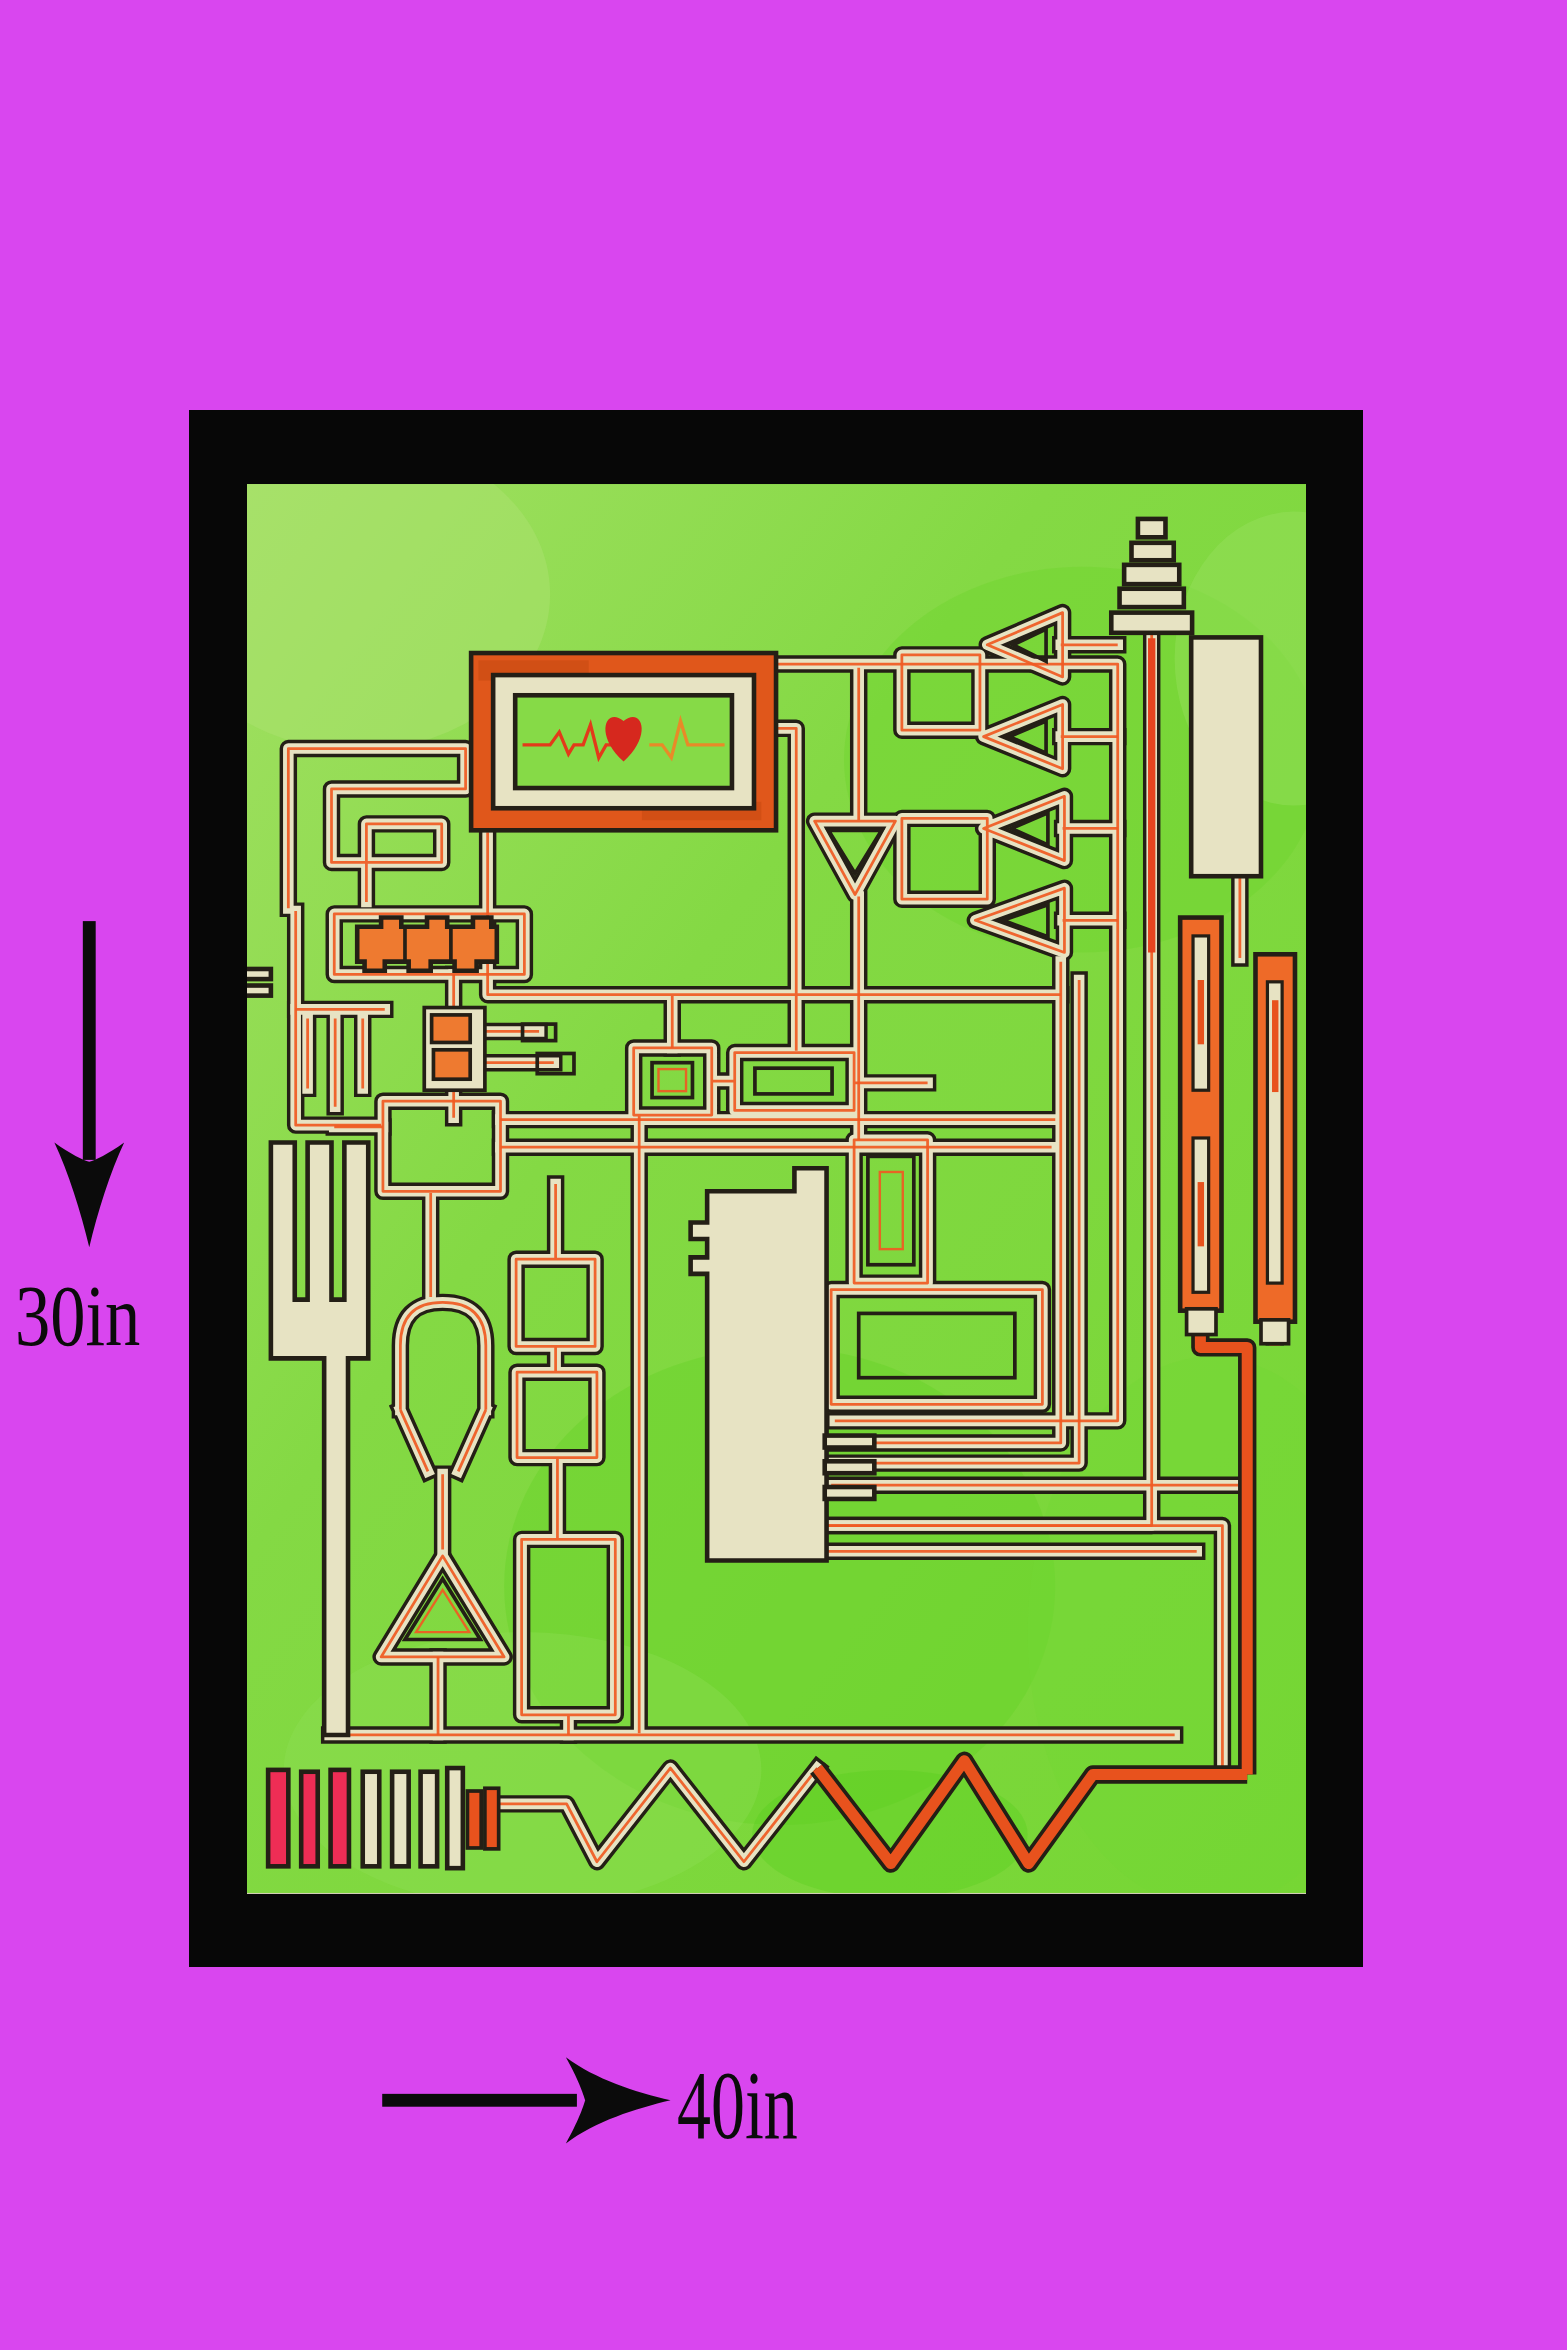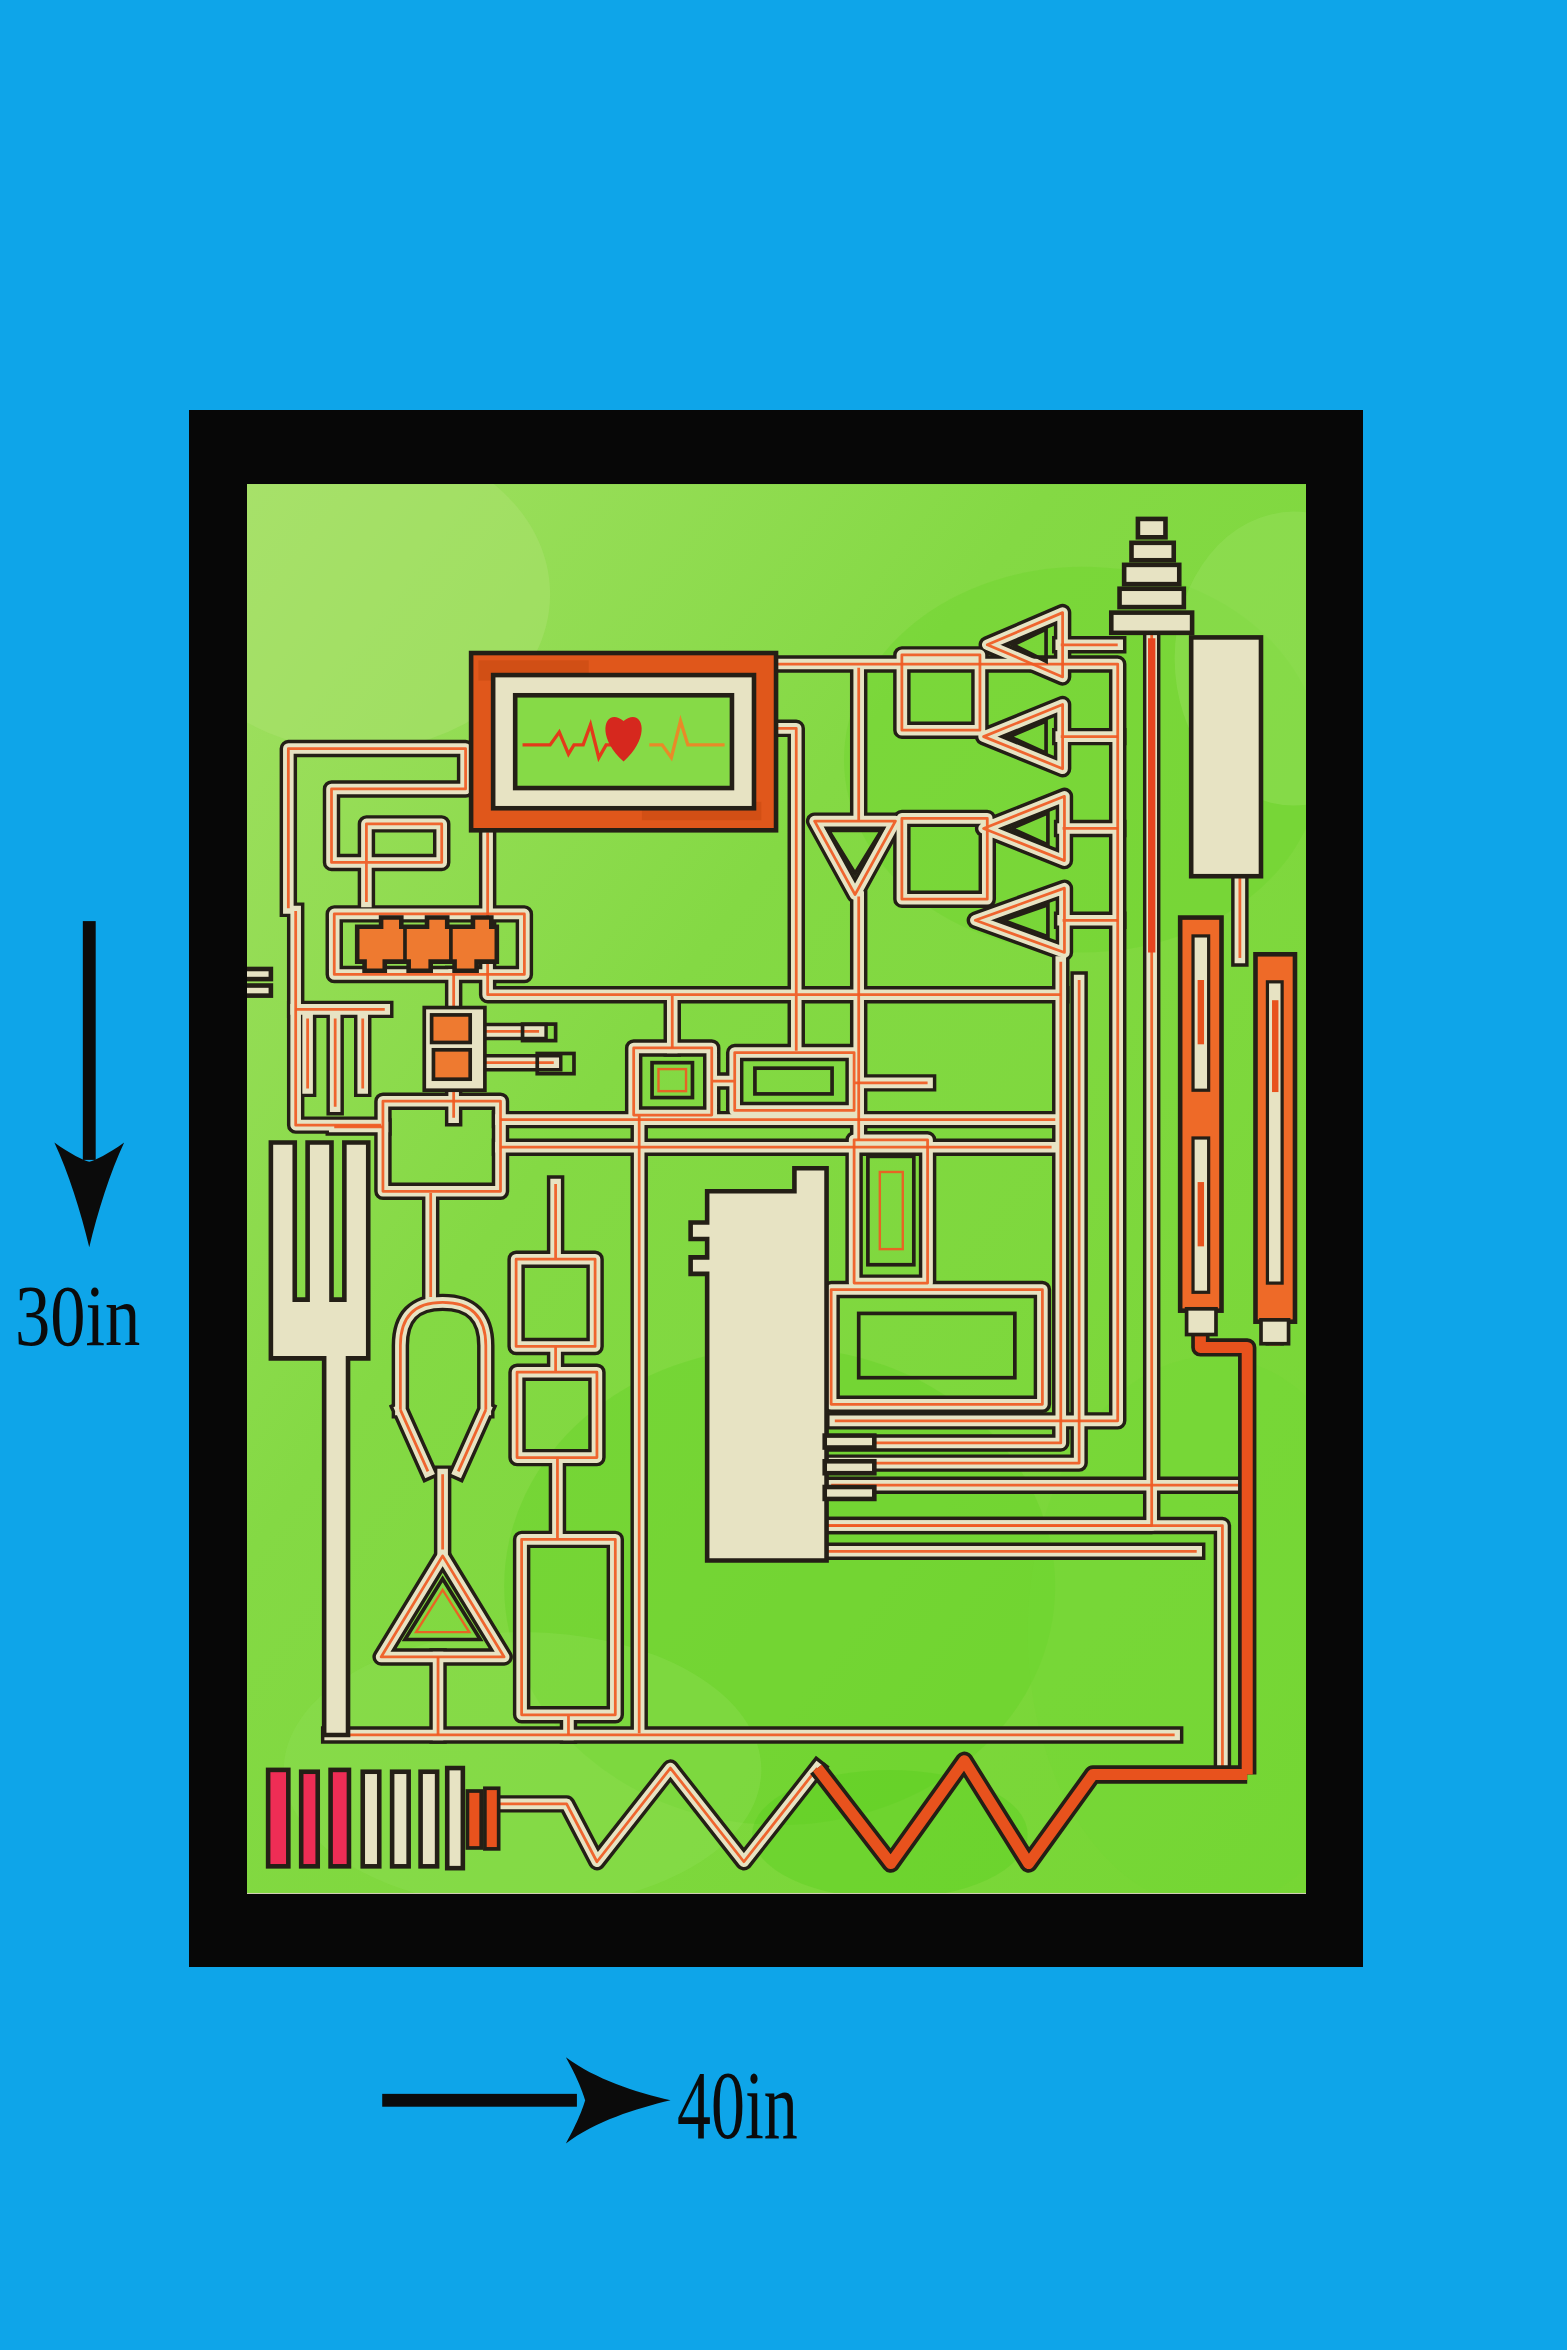--- a/index.html
+++ b/index.html
@@ -1,16 +1,16 @@
 <!DOCTYPE html>
 <html style="font-size:14.7px"><head>
 <meta charset="utf-8">
 <style>
   html,body{margin:0;padding:0;background:#ffffff;}
-  .stage{position:relative;width:1568px;height:2351px;background:#0ea5e9;overflow:hidden;
+  .stage{position:relative;width:1568px;height:2351px;background:#d946ef;overflow:hidden;
          font-family:"Liberation Serif", serif;}
   
   .frame{position:absolute;left:189px;top:410px;width:1174px;height:1557px;background:#070707;}
   .canvas-wrap{position:absolute;left:58px;top:74px;width:1059px;height:1409px;}
   .canvas-sliver{position:absolute;left:58px;top:1472px;width:1059px;height:12px;background:#e9e6c9;opacity:.9;}
   svg{display:block}
   
   .tk{stroke:#241f16;stroke-width:19;fill:none;stroke-linejoin:round;stroke-linecap:square}
   .tc{stroke:#e7e3c3;stroke-width:11.5;fill:none;stroke-linejoin:round;stroke-linecap:square}
   .to{stroke:#f05a22;stroke-width:3;fill:none;stroke-linejoin:round;opacity:.92}

